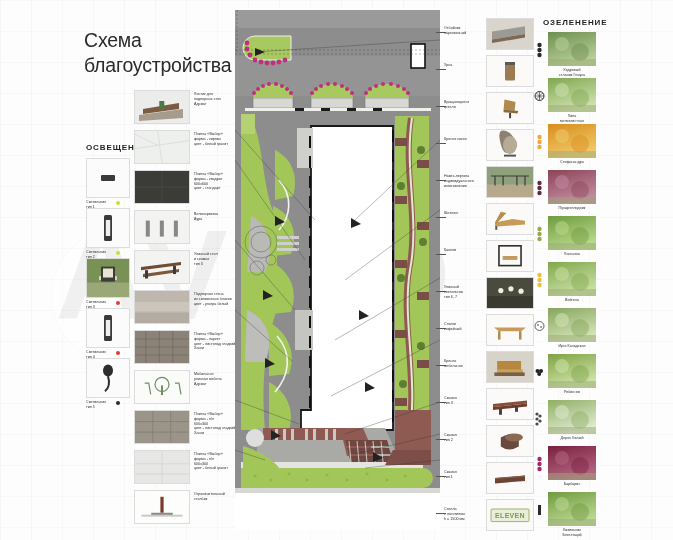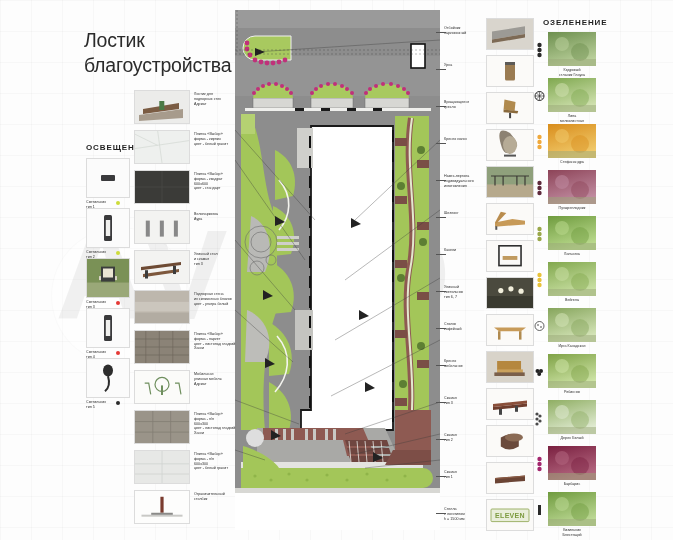--- a/index.html
+++ b/index.html
@@ -132,21 +132,21 @@
     overflow: hidden;
   }
 </style>
 </head>
 <body>
 
 <div id="page">
 
   <div class="bg-grid"></div>
 
-  <div class="title">Лостик
+  <div class="title">Схема
 благоустройства</div>
 
   <div class="wm-circle"></div>
   <div class="wm-circle2"></div>
   <div class="watermark">AVITO</div>
 
   <div class="section-head" id="head-lighting">ОСВЕЩЕНИЕ</div>
   <div class="section-head" id="head-green">ОЗЕЛЕНЕНИЕ</div>
 
   <div id="plan">

